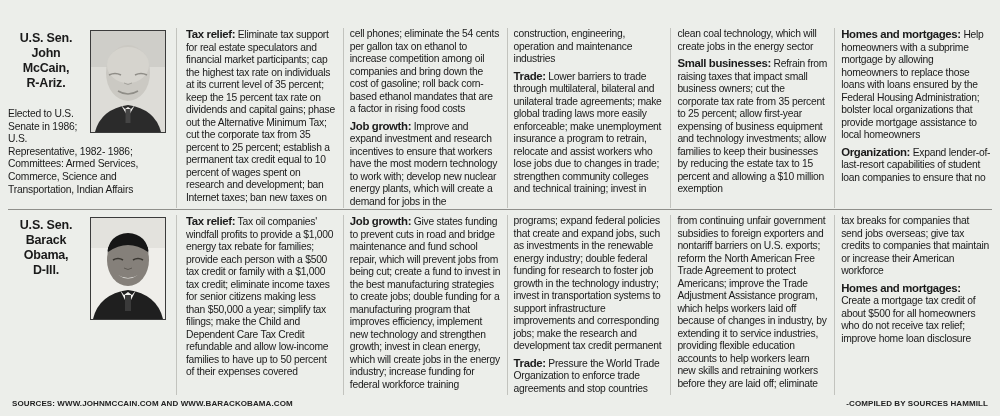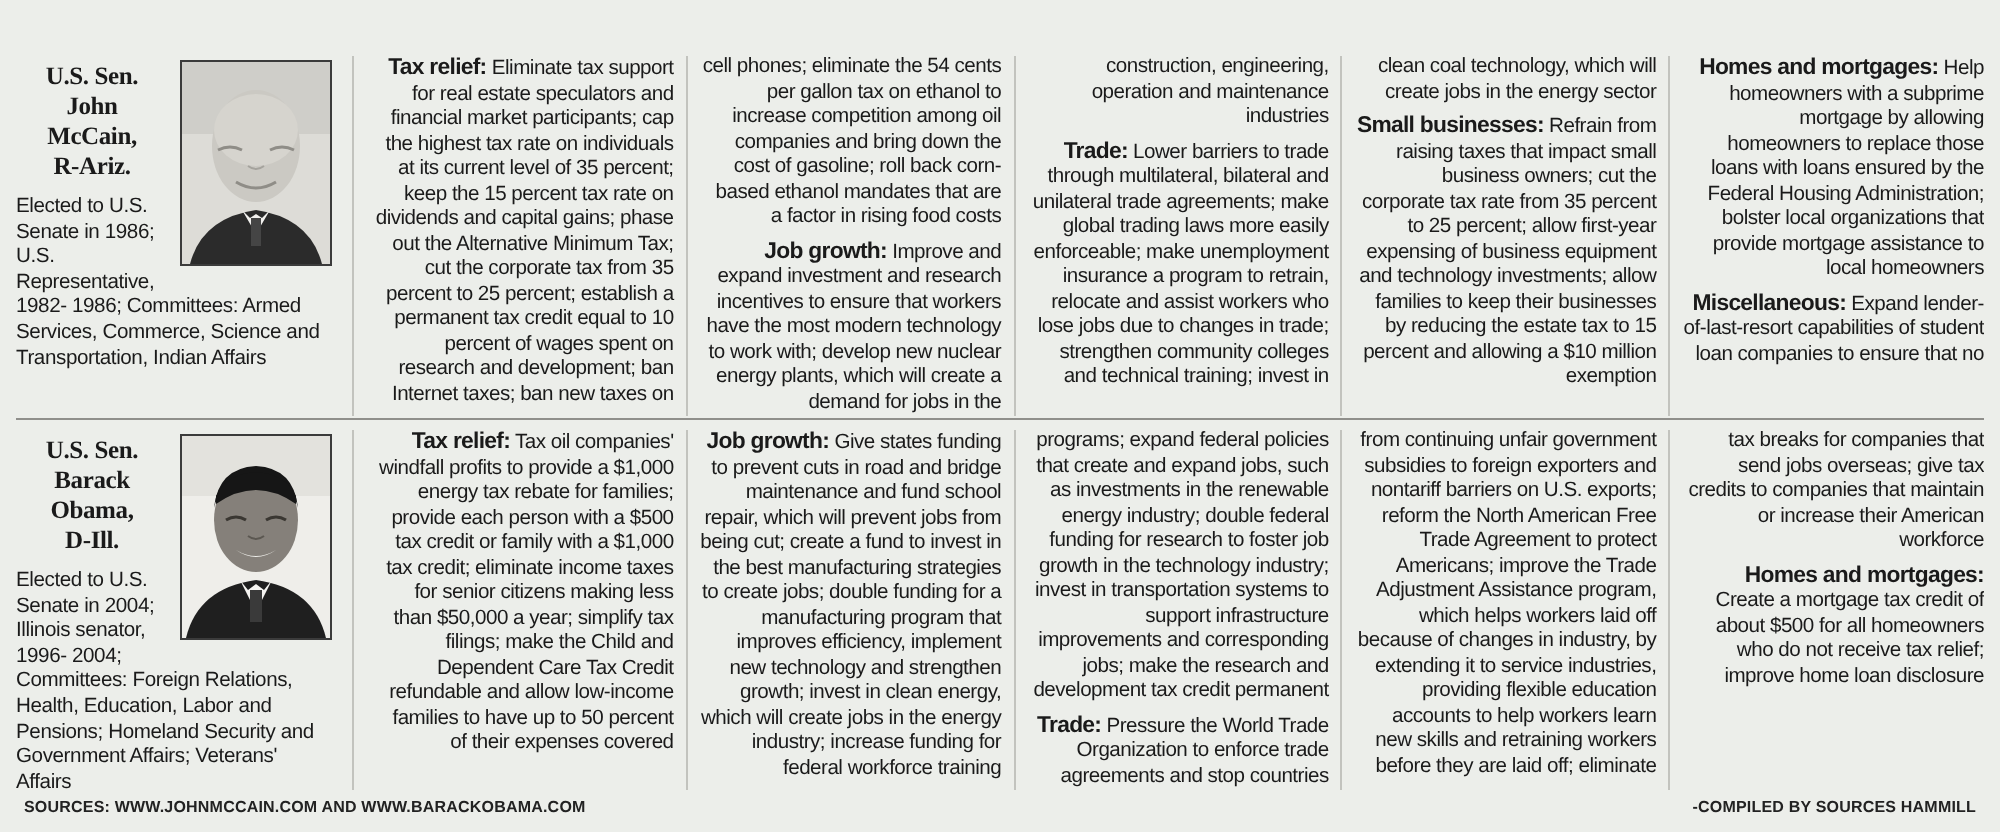--- a/index.html
+++ b/index.html
@@ -30,35 +30,35 @@
   .sidebar { flex:0 0 160px; width:160px; overflow:hidden; }
   .photo-frame {
     float:right; width:74px; height:101px;
     border:1px solid #3b3b3b; margin:2px 2px 5px 6px;
     background:#e4e3df; overflow:hidden;
   }
   .photo-frame svg { display:block; }
   .name {
     font-weight:bold; font-size:12.5px; line-height:15px;
     letter-spacing:-0.2px; text-align:center;
-    white-space:pre-line; padding-top:3px;font-family:Liberation Serif, serif;
+    white-space:pre-line; padding-top:3px;
   }
   .bio {
     font-size:10.3px; line-height:12.6px; letter-spacing:-0.2px;
-    margin-top:7px;
+    margin-top:17px;
   }
 
   .cols {
     flex:1 1 auto; margin-left:8px; padding-left:9px;
     height:100%; overflow:hidden;
     column-count:5; column-gap:13px; column-fill:auto;
     column-rule:1px solid #c2c3be;
     border-left:1px solid #c2c3be;
     font-size:10.3px; line-height:12.5px; letter-spacing:-0.25px;
-    text-align:right;
+    text-align:left;
   }
   .cols p { margin:0 0 4px 0; }
   .cols b { font-size:11.4px; letter-spacing:-0.35px; }
 
   .footer {
     position:absolute; top:399px; left:12px; right:12px;
     display:flex; justify-content:space-between;
     font-size:8px; font-weight:bold; color:#222; letter-spacing:0.1px;
   }
 </style>
@@ -90,21 +90,21 @@
 McCain,
 R-Ariz.</div>
       <div class="bio">Elected to U.S. Senate in 1986; U.S. Representative, 1982- 1986; Committees: Armed Services, Commerce, Science and Transportation, Indian Affairs</div>
     </div>
     <div class="cols">
       <p><b>Tax relief:</b> <span>Eliminate tax support for real estate speculators and financial market participants; cap the highest tax rate on individuals at its current level of 35 percent; keep the 15 percent tax rate on dividends and capital gains; phase out the Alternative Minimum Tax; cut the corporate tax from 35 percent to 25 percent; establish a permanent tax credit equal to 10 percent of wages spent on research and development; ban Internet taxes; ban new taxes on cell phones; eliminate the 54 cents per gallon tax on ethanol to increase competition among oil companies and bring down the cost of gasoline; roll back corn-based ethanol mandates that are a factor in rising food costs</span></p>
       <p><b>Job growth:</b> <span>Improve and expand investment and research incentives to ensure that workers have the most modern technology to work with; develop new nuclear energy plants, which will create a demand for jobs in the construction, engineering, operation and maintenance industries</span></p>
       <p><b>Trade:</b> <span>Lower barriers to trade through multilateral, bilateral and unilateral trade agreements; make global trading laws more easily enforceable; make unemployment insurance a program to retrain, relocate and assist workers who lose jobs due to changes in trade; strengthen community colleges and technical training; invest in clean coal technology, which will create jobs in the energy sector</span></p>
       <p><b>Small businesses:</b> <span>Refrain from raising taxes that impact small business owners; cut the corporate tax rate from 35 percent to 25 percent; allow first-year expensing of business equipment and technology investments; allow families to keep their businesses by reducing the estate tax to 15 percent and allowing a $10 million exemption</span></p>
       <p><b>Homes and mortgages:</b> <span>Help homeowners with a subprime mortgage by allowing homeowners to replace those loans with loans ensured by the Federal Housing Administration; bolster local organizations that provide mortgage assistance to local homeowners</span></p>
-      <p><b>Miscellaneous:</b> <span>Expand lender-of-last-resort capabilities of student loan companies to ensure that no students stop receiving the necessary loans</span></p>
+      <p><b>Organization:</b> <span>Expand lender-of-last-resort capabilities of student loan companies to ensure that no students stop receiving the necessary loans</span></p>
     </div>
   </div>
 
   <div class="h-divider"></div>
 
   <div class="row row-obama">
     <div class="sidebar">
       <div class="photo-frame">
         <svg width="74" height="101" viewBox="0 0 74 101">
           <rect x="0" y="0" width="74" height="101" fill="#efeeea"></rect>
@@ -118,21 +118,20 @@
           <path d="M22 42 Q27 39 32 42" stroke="#3a3732" stroke-width="1.6" fill="none"></path>
           <path d="M42 42 Q47 39 52 42" stroke="#3a3732" stroke-width="1.6" fill="none"></path>
           <path d="M27 57 Q37 64 47 57 Q42 60 37 60 Q32 60 27 57 Z" fill="#efeeea"></path>
           <path d="M33 50 Q37 53 41 50" stroke="#5b5751" stroke-width="1" fill="none"></path>
         </svg>
       </div>
       <div class="name">U.S. Sen.
 Barack
 Obama,
 D-Ill.</div>
-      <div class="bio">Elected to U.S. Senate in 2004; Illinois senator, 1996- 2004; Committees: Foreign Relations, Health, Education, Labor and Pensions; Homeland Security and Government Affairs; Veterans' Affairs</div>
     </div>
     <div class="cols">
       <p><b>Tax relief:</b> <span>Tax oil companies' windfall profits to provide a $1,000 energy tax rebate for families; provide each person with a $500 tax credit or family with a $1,000 tax credit; eliminate income taxes for senior citizens making less than $50,000 a year; simplify tax filings; make the Child and Dependent Care Tax Credit refundable and allow low-income families to have up to 50 percent of their expenses covered</span></p>
       <p><b>Job growth:</b> <span>Give states funding to prevent cuts in road and bridge maintenance and fund school repair, which will prevent jobs from being cut; create a fund to invest in the best manufacturing strategies to create jobs; double funding for a manufacturing program that improves efficiency, implement new technology and strengthen growth; invest in clean energy, which will create jobs in the energy industry; increase funding for federal workforce training programs; expand federal policies that create and expand jobs, such as investments in the renewable energy industry; double federal funding for research to foster job growth in the technology industry; invest in transportation systems to support infrastructure improvements and corresponding jobs; make the research and development tax credit permanent</span></p>
       <p><b>Trade:</b> <span>Pressure the World Trade Organization to enforce trade agreements and stop countries from continuing unfair government subsidies to foreign exporters and nontariff barriers on U.S. exports; reform the North American Free Trade Agreement to protect Americans; improve the Trade Adjustment Assistance program, which helps workers laid off because of changes in industry, by extending it to service industries, providing flexible education accounts to help workers learn new skills and retraining workers before they are laid off; eliminate tax breaks for companies that send jobs overseas; give tax credits to companies that maintain or increase their American workforce</span></p>
       <p><b>Homes and mortgages:</b> <span>Create a mortgage tax credit of about $500 for all homeowners who do not receive tax relief; improve home loan disclosure</span></p>
 
     </div>
   </div>
 

